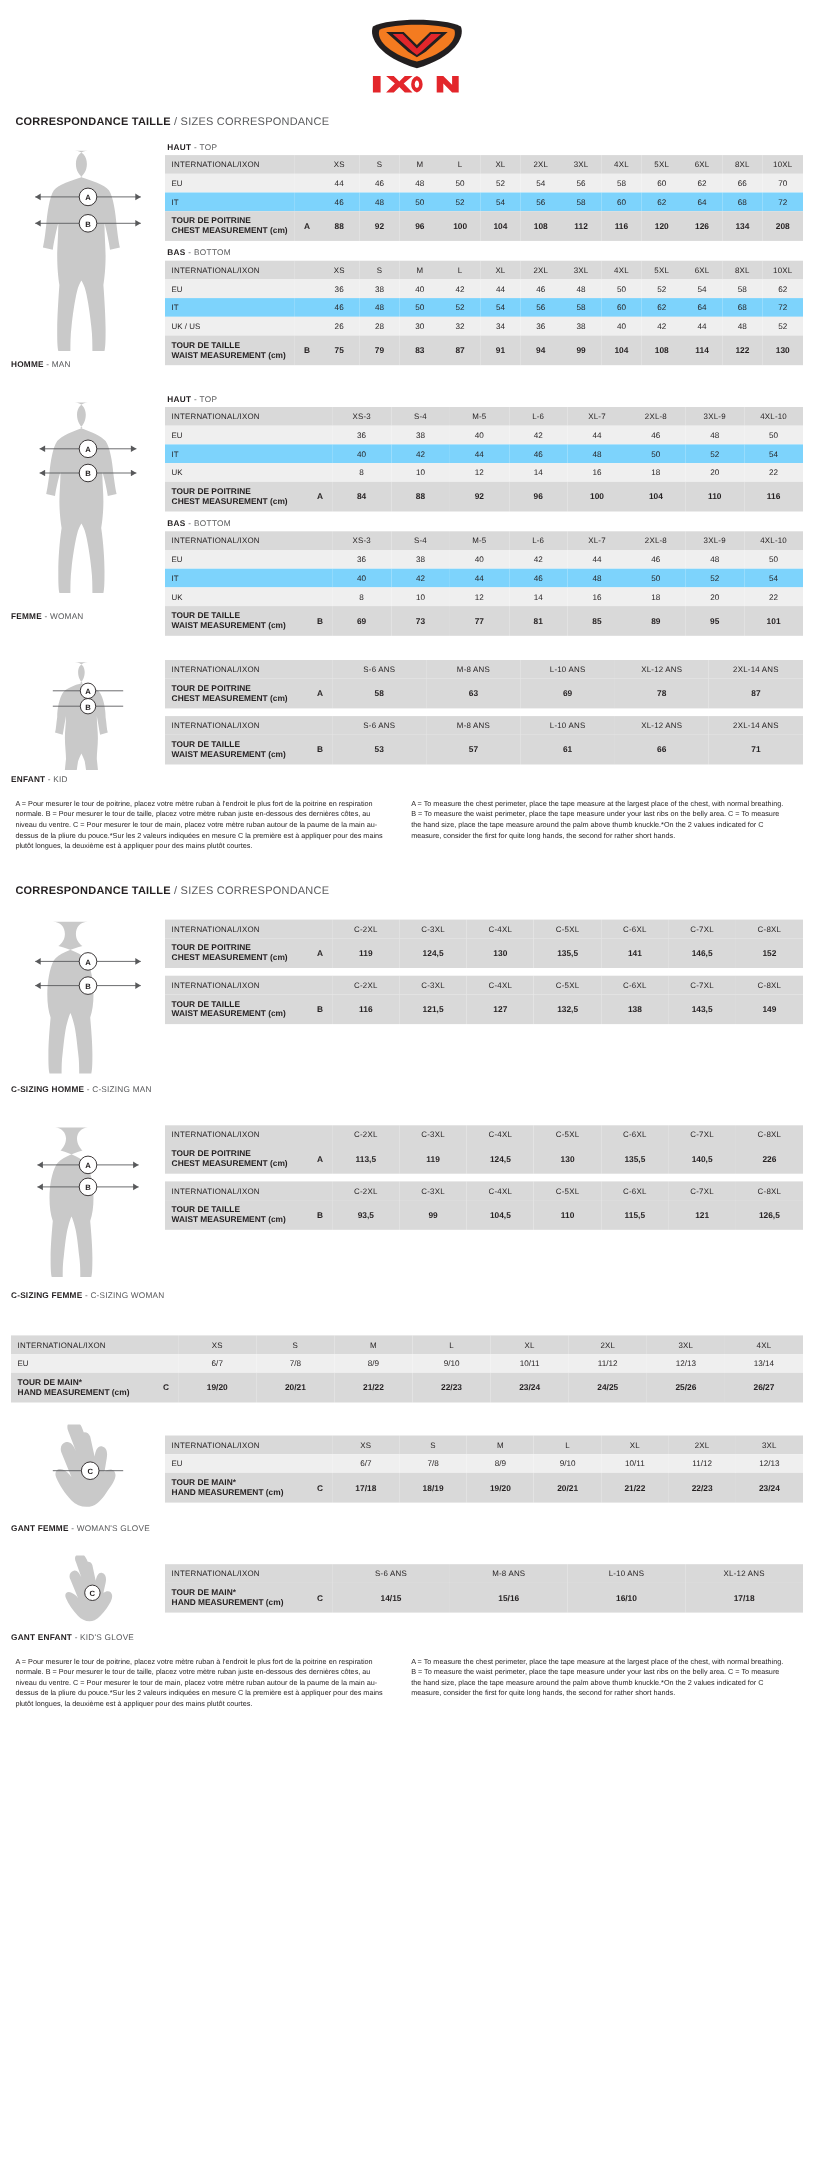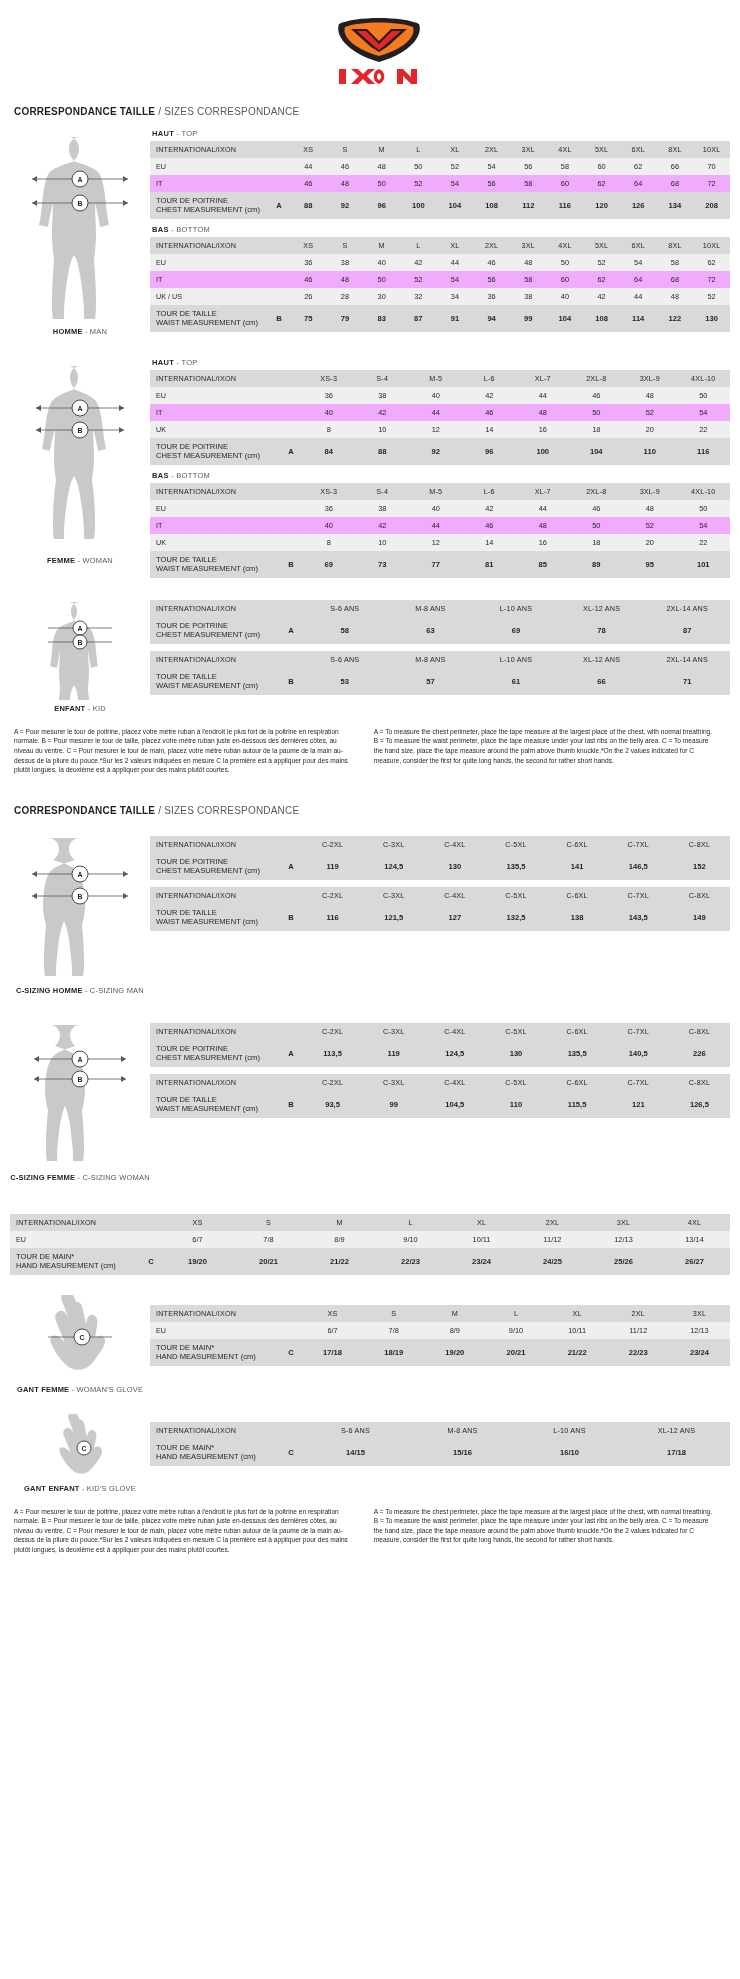--- a/index.html
+++ b/index.html
@@ -19,21 +19,21 @@
   
   .doc-title {
     font-size: 10px; font-weight: bold; letter-spacing: .2px;
     margin: 14px 0 6px 4px; text-transform: uppercase;
   }
   .doc-title .light { font-weight: normal; color: #58595b; }
 
   
   .section { display: flex; align-items: flex-start; margin-top: 6px; }
   .figure-col {
-    width: 140px; flex: 0 0 140px; text-align: center;
+    width: 140px; flex: 0 0 140px; 
     padding-top: 4px;
   }
   .figure-caption {
     font-size: 7.5px; font-weight: bold; letter-spacing:.2px;
     margin-top: 4px; text-transform: uppercase; color:#231f20;
   }
   .figure-caption .light { font-weight: normal; color:#58595b; }
   .tables-col { flex: 1 1 auto; }
 
   .grp-label {
@@ -47,23 +47,23 @@
     font-size: 7.4px; padding: 4px 2px; text-align: center;
     border: 0; color:#231f20; font-weight: normal;
   }
   table.sz th.rowhead, table.sz td.rowhead {
     text-align: left; padding-left: 6px; font-size: 7.2px;
   }
   table.sz tr.head td, table.sz tr.head th {
     background: #d9d9d9; font-size: 7.2px; letter-spacing: .2px;
   }
   table.sz tr.light td { background: #efefef; }
-  table.sz tr.dark td  { background: #f0abfc; }
+  table.sz tr.dark td  { background: #7dd3fc; }
   table.sz tr.meas td  { background: #d9d9d9; font-weight: bold; font-size: 7.6px; }
-  table.sz tr.meas td.rowhead { font-weight: normal; line-height: 1.25; }
+  table.sz tr.meas td.rowhead { font-weight: bold; line-height: 1.25; }
   td.letter { font-weight: bold; font-size: 8px; width: 22px; }
 
   .small-gap { height: 7px; }
 
   
   .notes { display:flex; gap: 18px; margin: 14px 4px 0 4px; }
   .notes .col { width: 48%; font-size: 6.6px; line-height: 1.45; color:#231f20; }
 
   
   svg { display:block; margin: 0 auto; }

